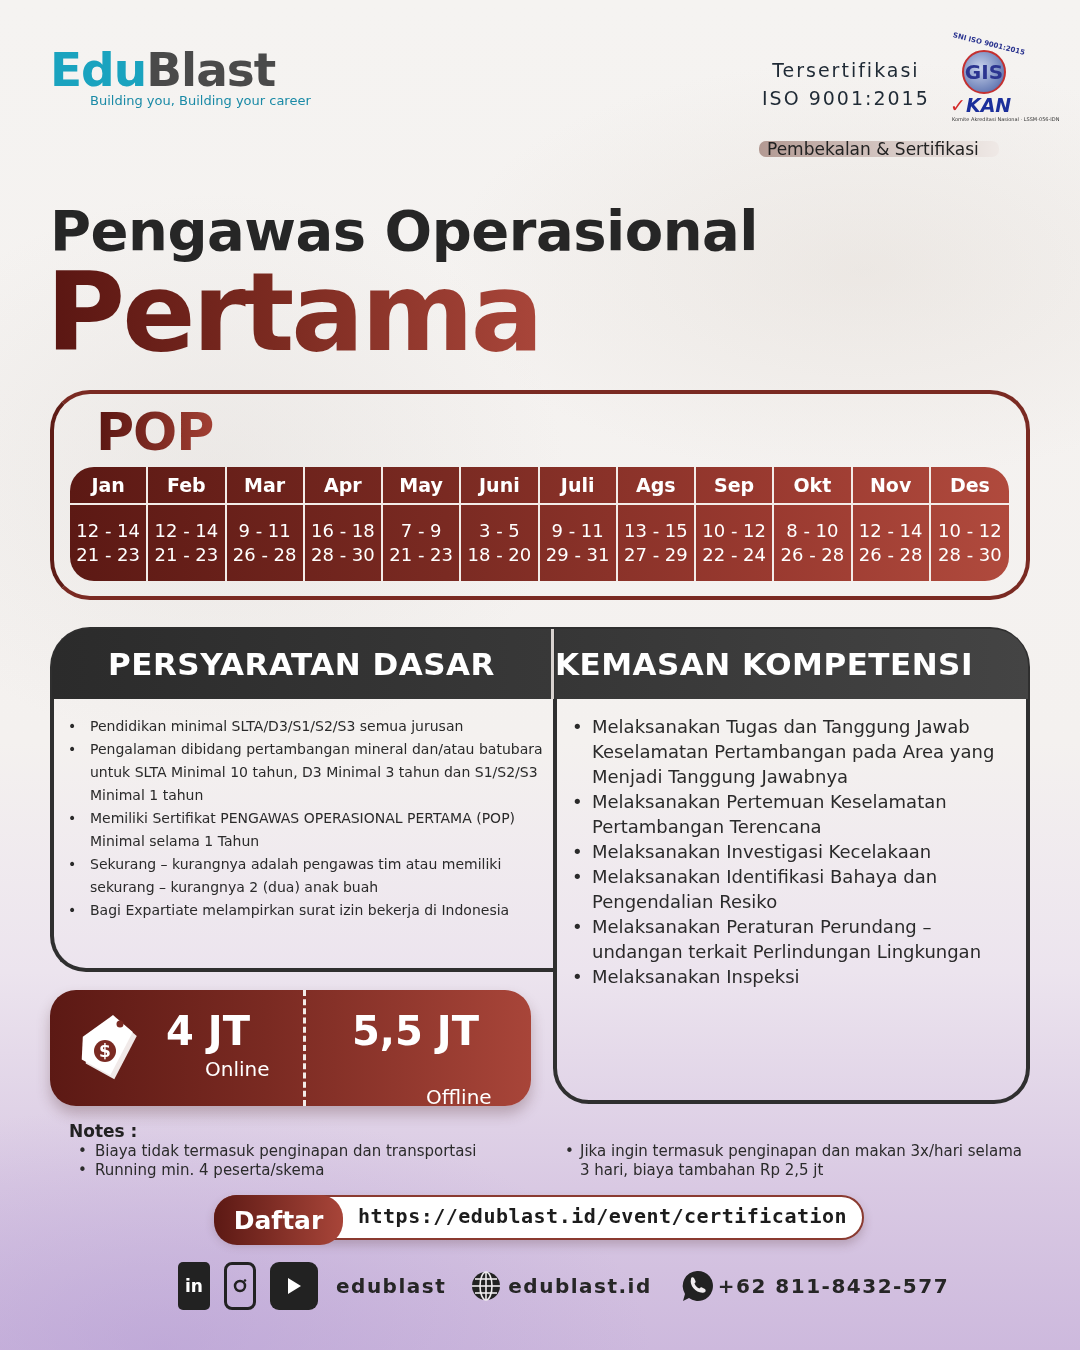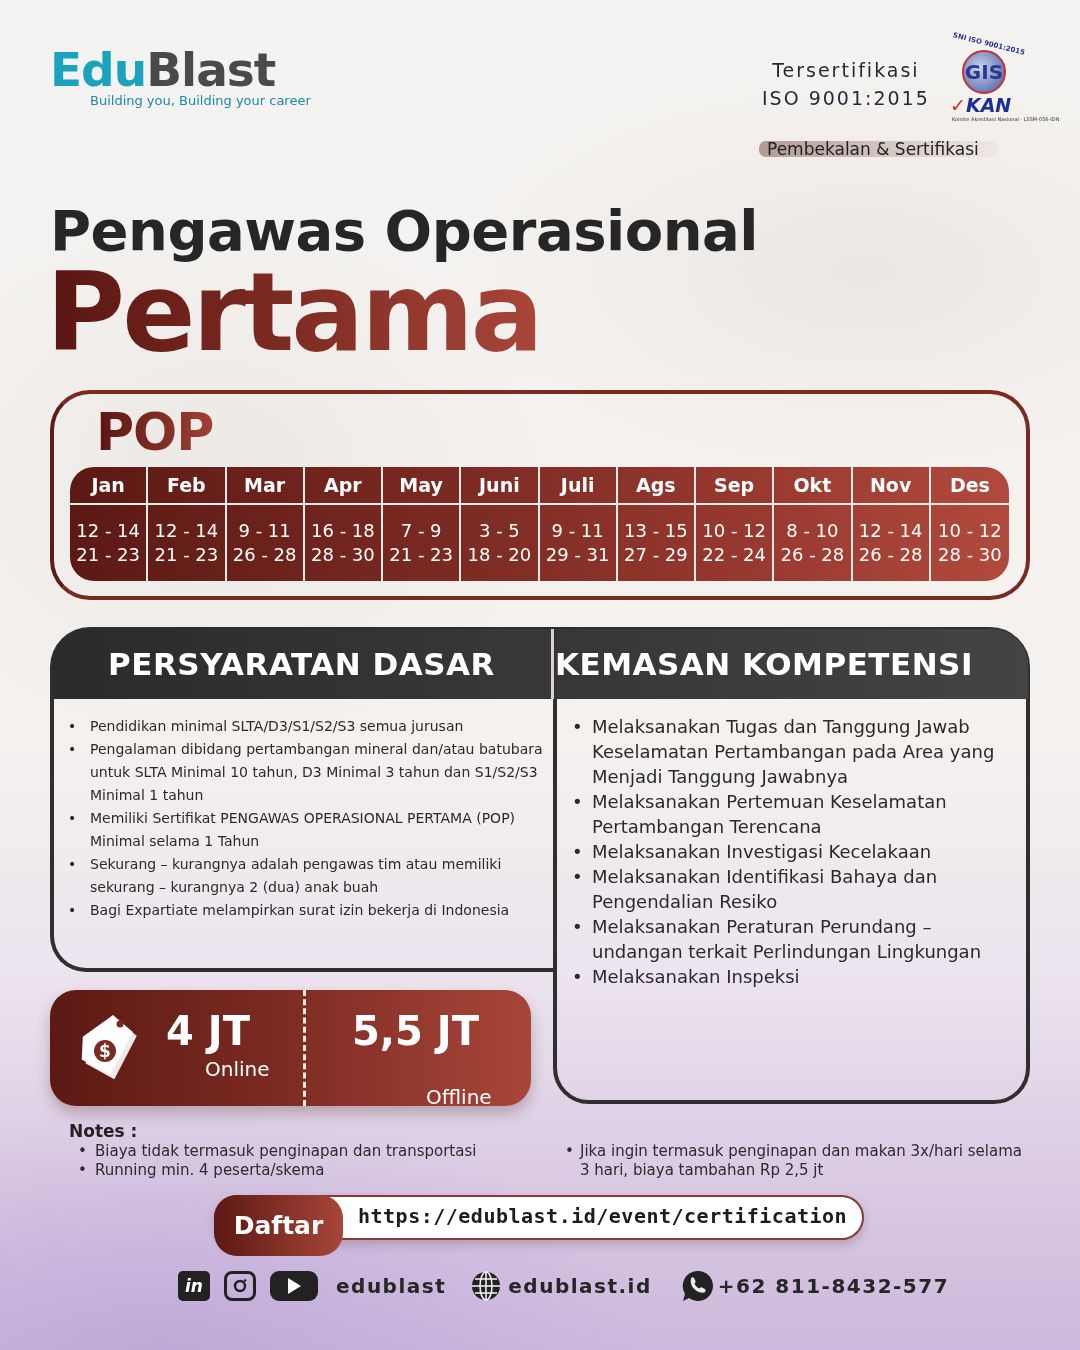--- a/index.html
+++ b/index.html
@@ -88,26 +88,26 @@
   .notes-title { left: 69px; top: 1121px; font-weight: bold; font-size: 17px; color: #222; }
   .notes-list { font-size: 15px; line-height: 19px; color: #2b2b2b; list-style: none; }
   .notes-list li { position: relative; padding-left: 26px; }
   .notes-list li::before { content: "•"; position: absolute; left: 9px; }
   .notes-left { left: 69px; top: 1142px; width: 480px; }
   .notes-right { left: 556px; top: 1142px; width: 470px; }
   .notes-right li { padding-left: 24px; }
 
   
   .daftar-bar { left: 214px; top: 1195px; width: 650px; height: 45px; border-radius: 23px; background: #fff; border: 2px solid #8a3a30; box-shadow: 0 5px 10px rgba(90,60,60,0.25); }
-  .daftar-btn { left: 214px; top: 1195px; width: 129px; height: 61px; border-radius: 23px; background: linear-gradient(90deg, #5c1914, #a84539); color: #fff; font-weight: bold; font-size: 25px; display: flex; align-items: center; justify-content: center; }
+  .daftar-btn { left: 214px; top: 1195px; width: 129px; height: 50px; border-radius: 23px; background: linear-gradient(90deg, #5c1914, #a84539); color: #fff; font-weight: bold; font-size: 25px; display: flex; align-items: center; justify-content: center; }
   .daftar-url { left: 358px; top: 1204px; font-family: "DejaVu Sans Mono", monospace; font-weight: bold; font-size: 20px; color: #1c1c1c; letter-spacing: 0.5px; white-space: nowrap; }
 
   
   .footer { left: 178px; top: 1267px; height: 38px; display: flex; align-items: center; }
-  .ico-box { width: 32px; height: 30px; border-radius: 5px; background: #222; display: flex; align-items: center; justify-content: center; color: #fff; font-weight: bold; font-size: 17px; margin-right: 14px; font-style: italic; }
+  .ico-box { width: 32px; height: 48px; border-radius: 5px; background: #222; display: flex; align-items: center; justify-content: center; color: #fff; font-weight: bold; font-size: 17px; margin-right: 14px; }
   .ico-insta { background: transparent; border: 3px solid #222; color: #222; border-radius: 8px; }
   .ico-yt { width: 48px; border-radius: 9px; }
   .foot-text { font-family: "DejaVu Sans", sans-serif; font-weight: bold; font-size: 20px; color: #262626; letter-spacing: 1.5px; white-space: nowrap; }
   .globe { width: 32px; height: 32px; margin: 0 6px 0 24px; }
   .wa { width: 34px; height: 34px; margin: 0 4px 0 28px; }
 </style>
 </head>
 <body>
 
 <div class="bg-texture"></div>

